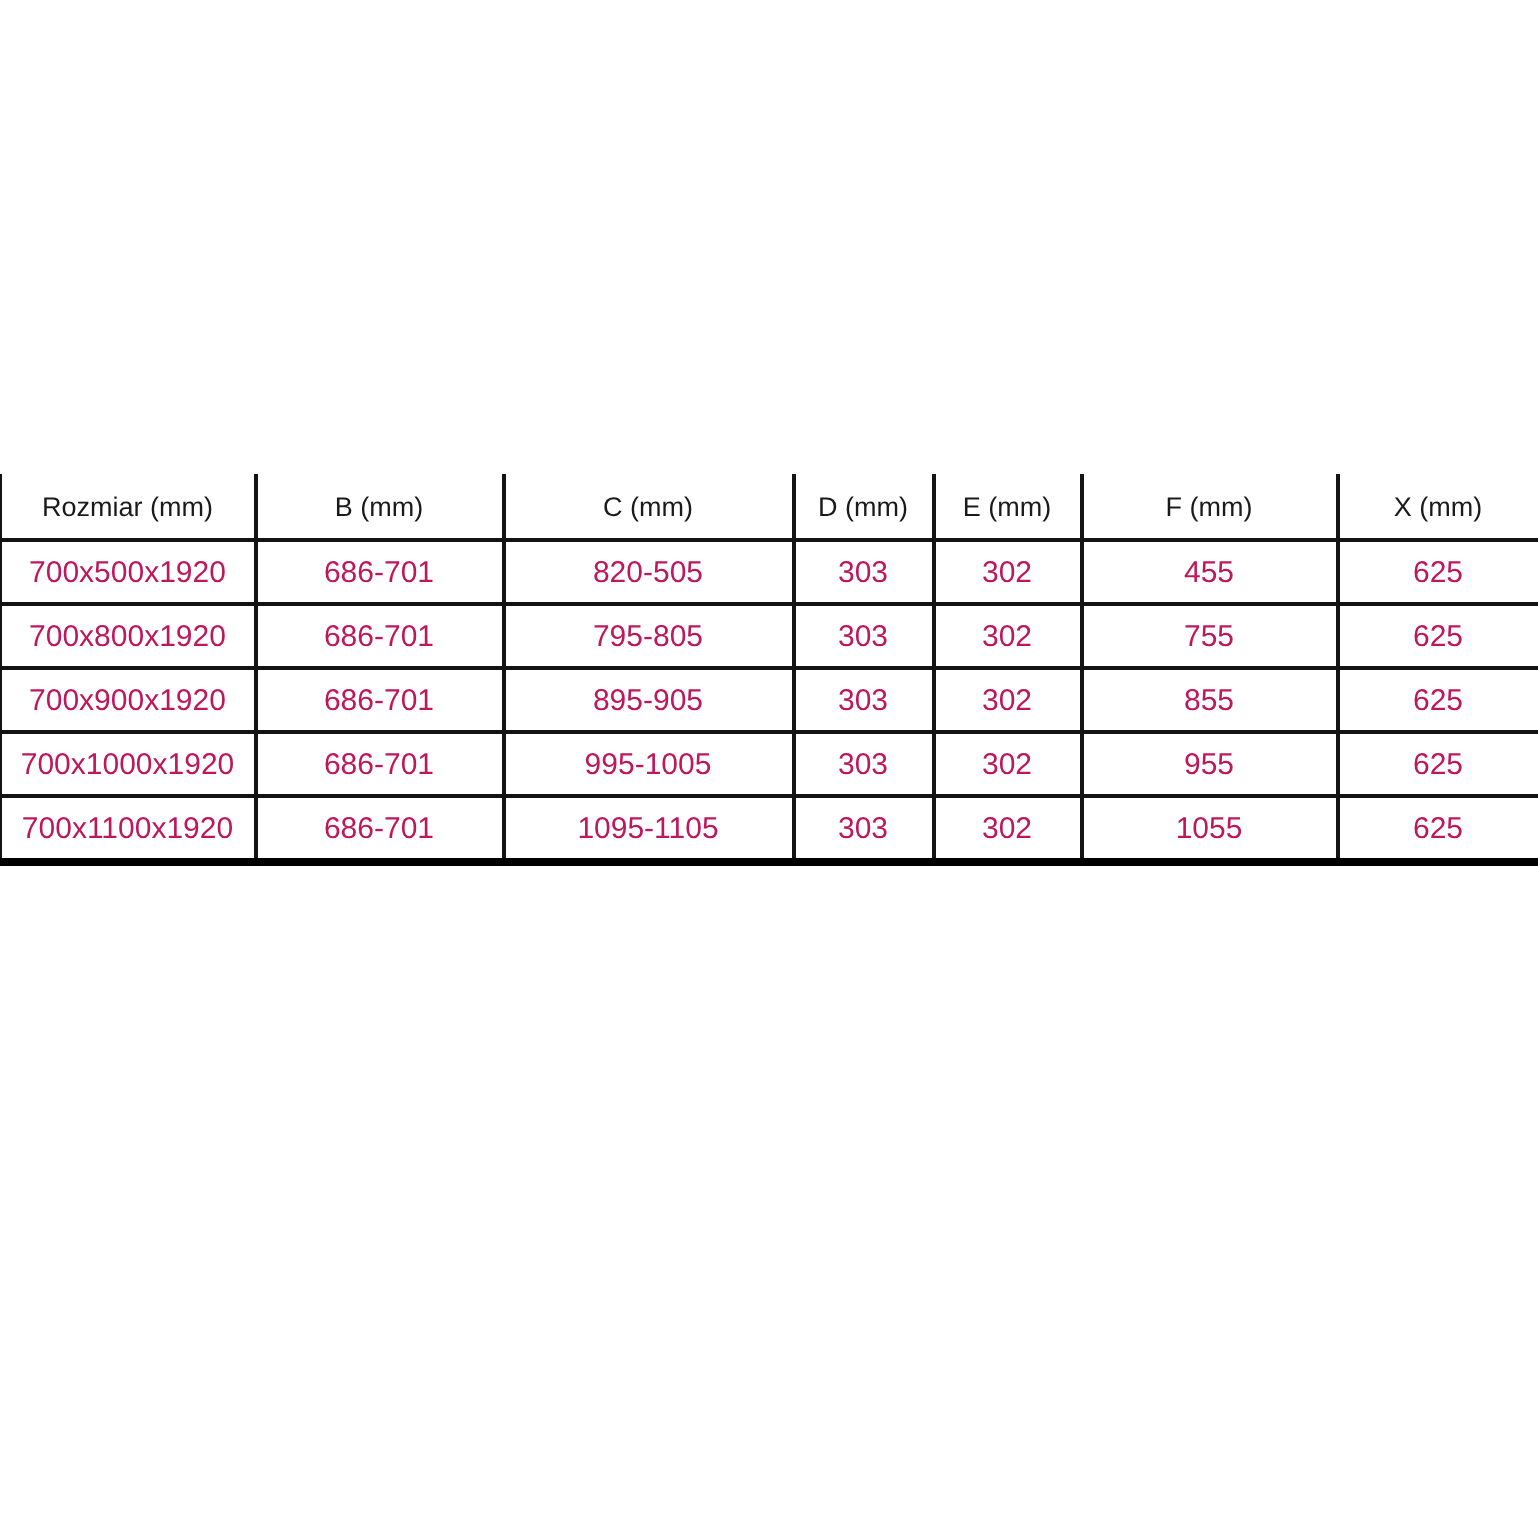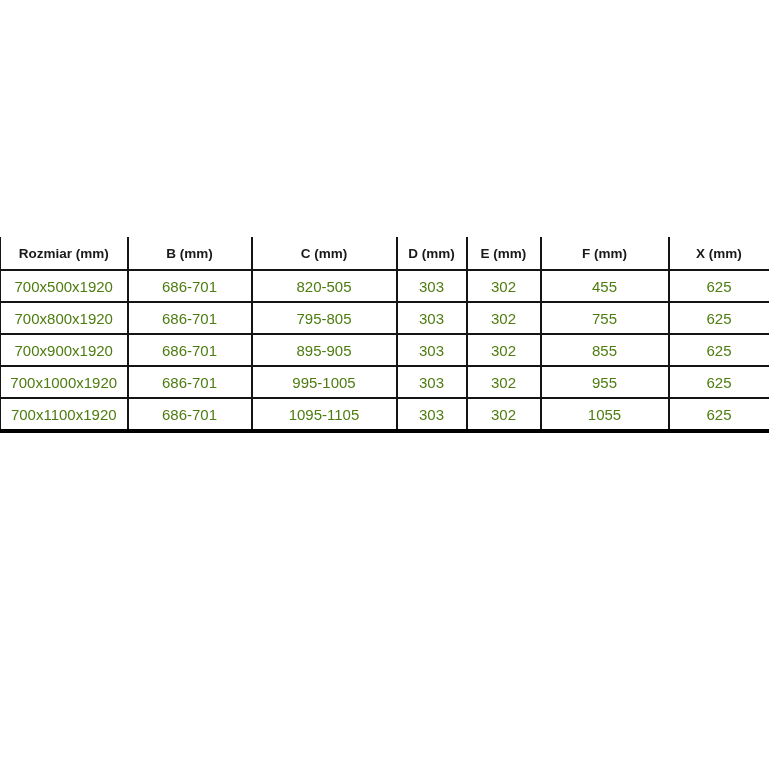--- a/index.html
+++ b/index.html
@@ -36,29 +36,29 @@
     text-align: center;
     vertical-align: middle;
     padding: 0;
     overflow: hidden;
     white-space: nowrap;
   }
   .spec-table th {
     height: 32px;
     border-top: none;
     font-size: 13.5px;
-    font-weight: bold;
+    font-weight: normal;
     color: #1a1a1a;
   }
   .spec-table th:first-child, .spec-table td:first-child { border-left-width: 1px; }
   .spec-table td {
     height: 30px;
     font-size: 15px;
     font-weight: normal;
-    color: #4d7c0f;
+    color: #be185d;
   }
   .spec-table tbody tr:last-child td {
     border-bottom: 4px solid #000000;
   }
 </style>
 </head>
 <body>
 
 <div class="page">
   <table class="spec-table">

